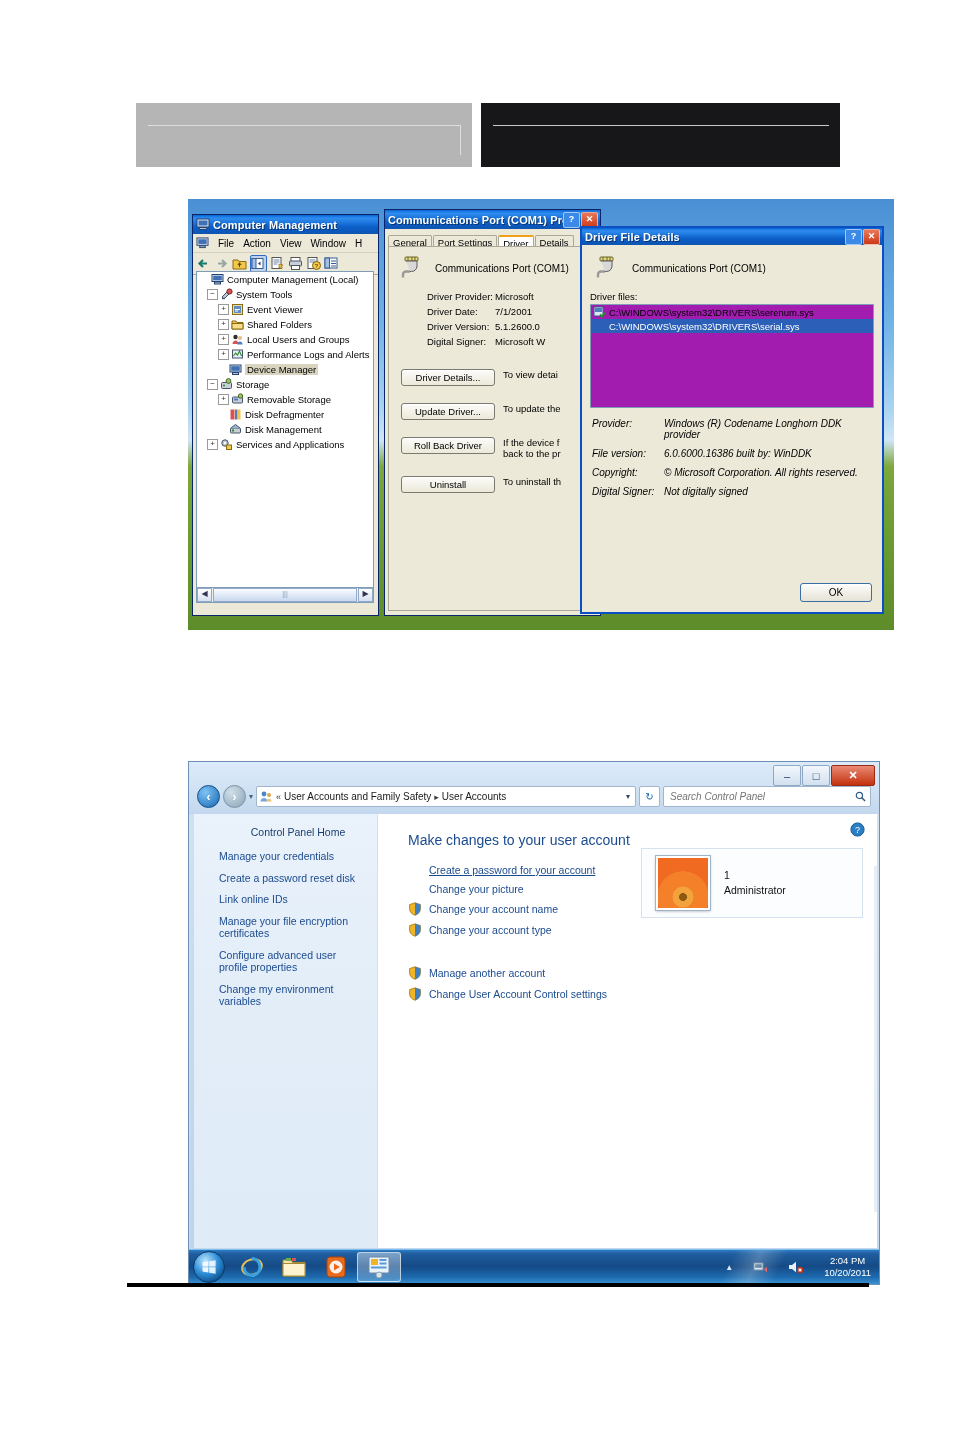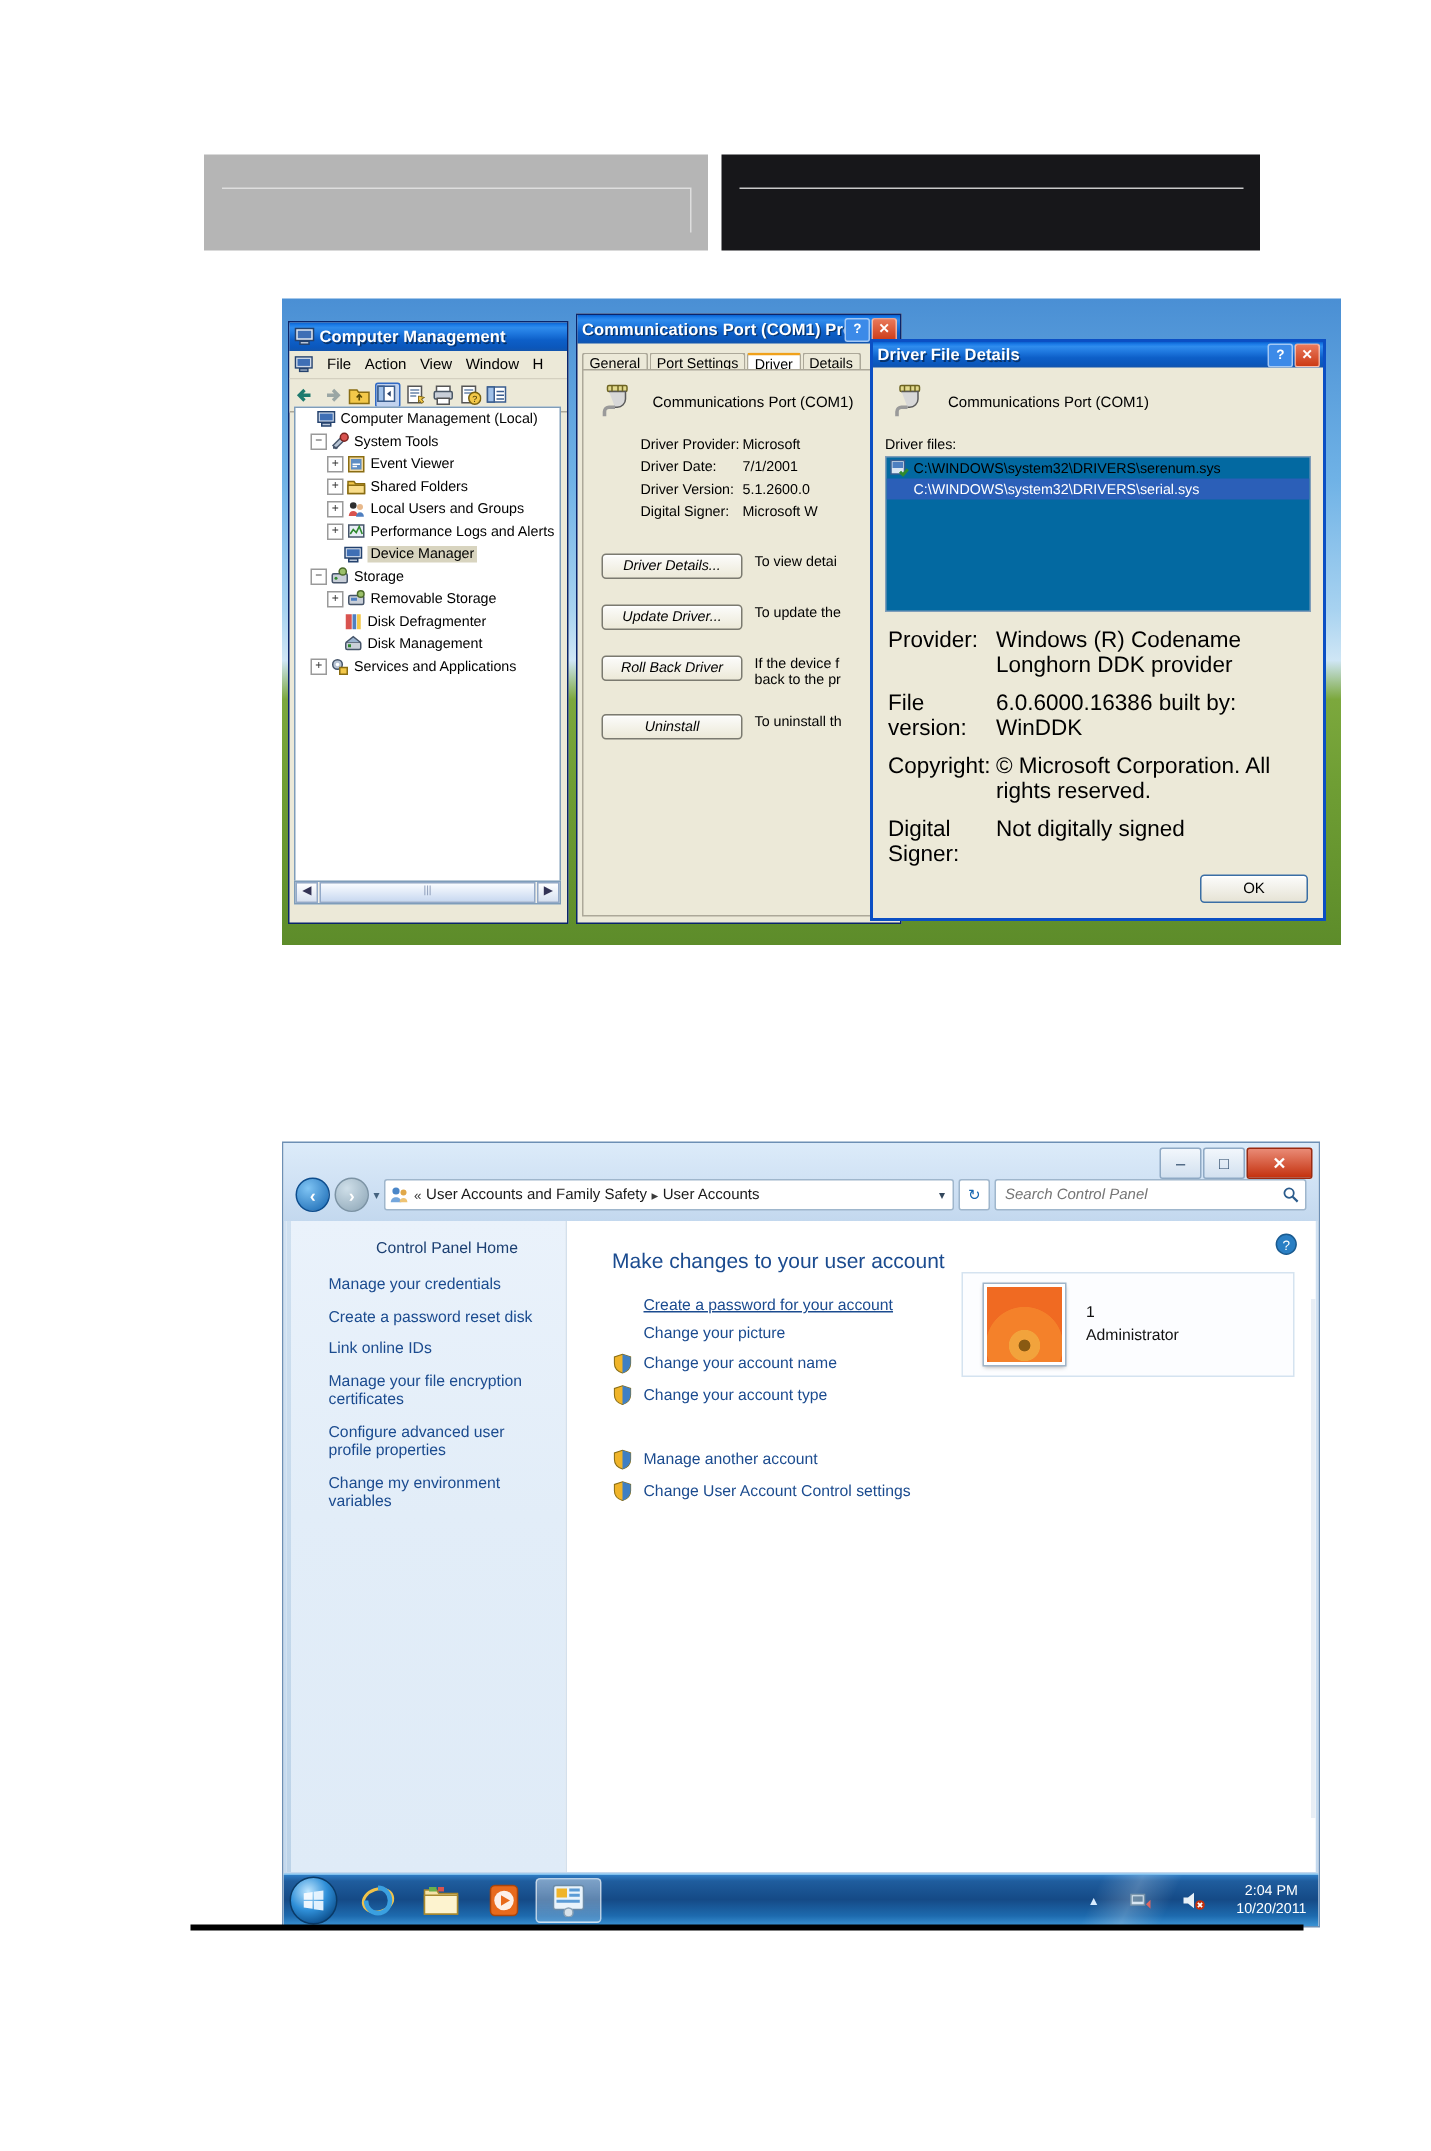--- a/index.html
+++ b/index.html
@@ -69,34 +69,34 @@
   .tabpane{position:absolute;left:3px;top:36px;right:3px;bottom:4px;background:#ece9d8;
            border:1px solid #aca899;overflow:hidden;}
   .dev-hd{display:flex;align-items:center;gap:10px;padding:8px 0 0 10px;}
   .plugicon{width:26px;height:26px;flex:0 0 auto;}
   .dev-name{font-size:10px;}
   .kvrow{display:flex;font-size:9.5px;padding:2px 0 2px 38px;}
   .kvrow .k{width:68px;flex:0 0 auto;}
   .btnrow{display:flex;align-items:flex-start;gap:8px;padding:6px 0 0 12px;}
   .xpbtn{background:linear-gradient(to bottom,#fcfcfb,#ece9d8);border:1px solid #7b7a70;
          border-radius:3px;font-size:9.5px;padding:2px 0;width:92px;text-align:center;
-         box-shadow:inset 0 1px 0 #fff;white-space:nowrap;font-style:italic;}
+         box-shadow:inset 0 1px 0 #fff;white-space:nowrap;}
   .btndesc{font-size:9.5px;line-height:11px;white-space:nowrap;overflow:hidden;}
 
   
   #dfdwin{left:392px;top:27px;width:300px;height:384px;border:2px solid #0b4fc4;background:#ece9d8;}
   #dfdwin .xp-tb{height:17px;}
   .dfd-body{padding:6px 8px 0;}
   .dfd-hd{display:flex;align-items:center;gap:12px;padding:4px 0 10px 4px;}
   .dfd-lbl{font-size:9.5px;margin-bottom:2px;}
-  .filelist{background:#0369a1;border:1px solid #7f9db9;height:102px;overflow:hidden;font-size:9.5px;}
+  .filelist{background:#a21caf;border:1px solid #7f9db9;height:102px;overflow:hidden;font-size:9.5px;}
   .fl-row{display:flex;align-items:center;height:14px;padding:0 2px;white-space:nowrap;}
   .fl-row.sel{background:#2b5fb8;color:#fff;}
   .fl-ic{width:13px;height:12px;margin-right:3px;flex:0 0 auto;}
-  .dfd-kv{display:flex;font-size:15px;padding:4px 0 4px 2px;}
+  .dfd-kv{display:flex;font-size:10px;padding:4px 0 4px 2px;font-style:italic;}
   .dfd-kv .k{width:72px;flex:0 0 auto;}
   .okrow{position:absolute;right:10px;bottom:10px;}
   .okbtn{background:linear-gradient(to bottom,#fcfcfb,#e6e3d5);border:1px solid #3a6ea5;
          border-radius:3px;font-size:10px;padding:3px 0;width:70px;text-align:center;
          box-shadow:inset 0 1px 0 #fff;}
 
   
   .shot2{position:absolute;left:188px;top:761px;width:690px;height:522px;overflow:hidden;
          background:#fff;border:1px solid #6d8fb4;}
   .w7-frame{position:absolute;inset:0;background:linear-gradient(to bottom,#d3e3f3,#c2d8ee);}

